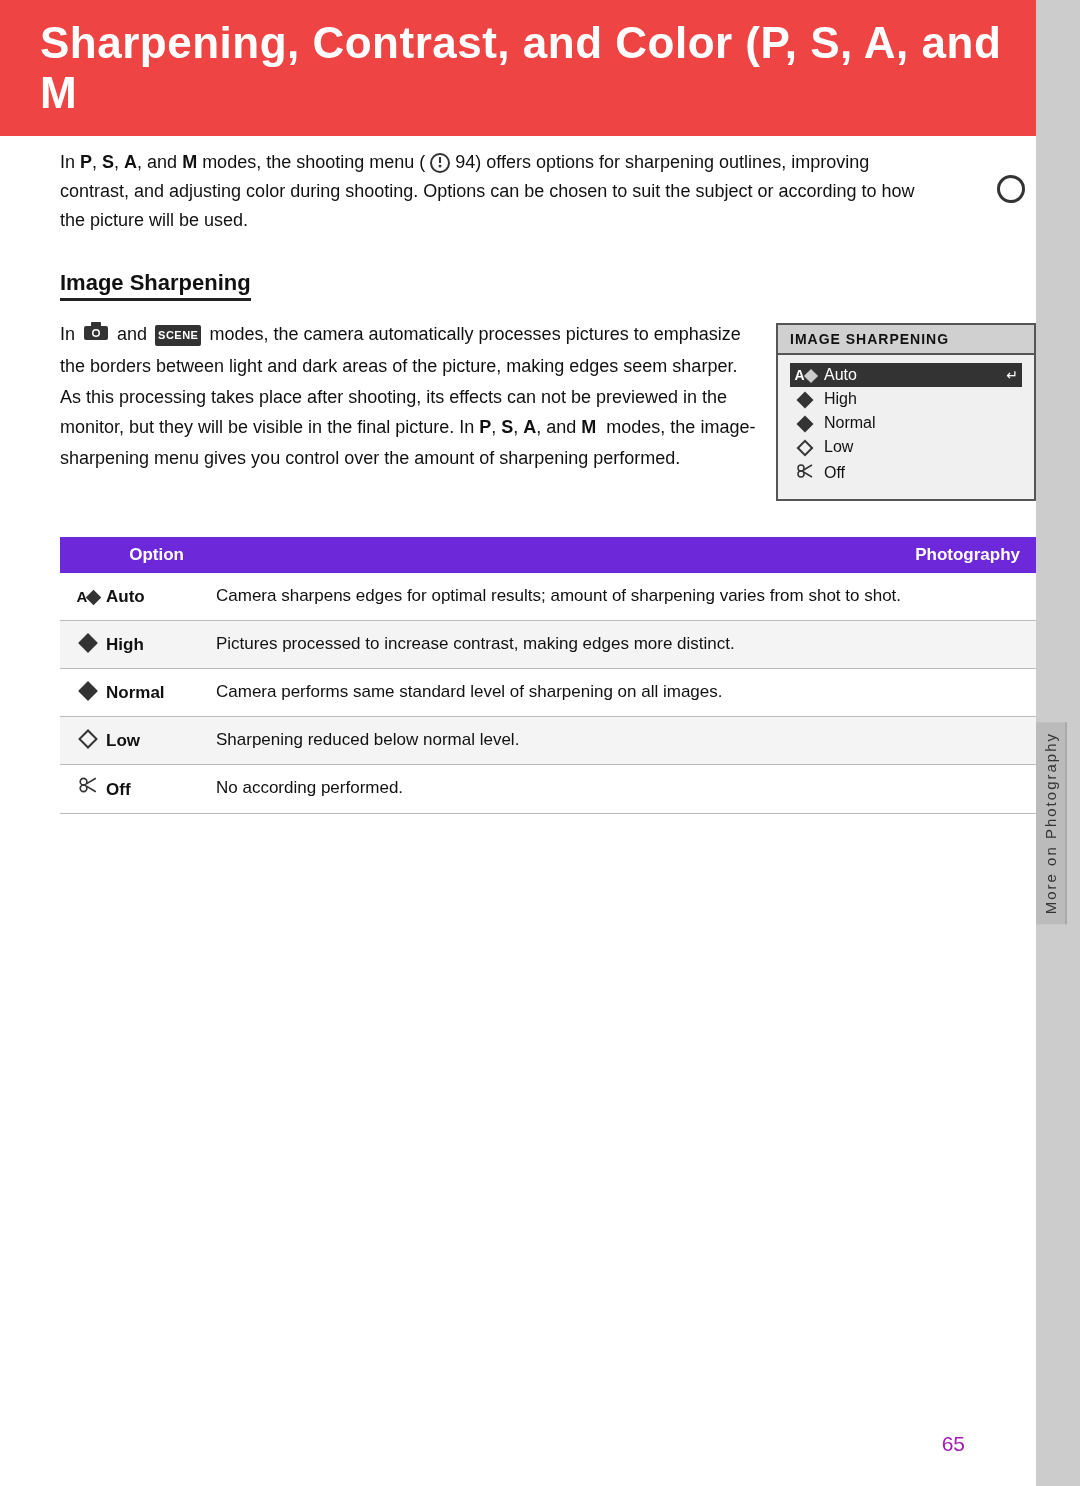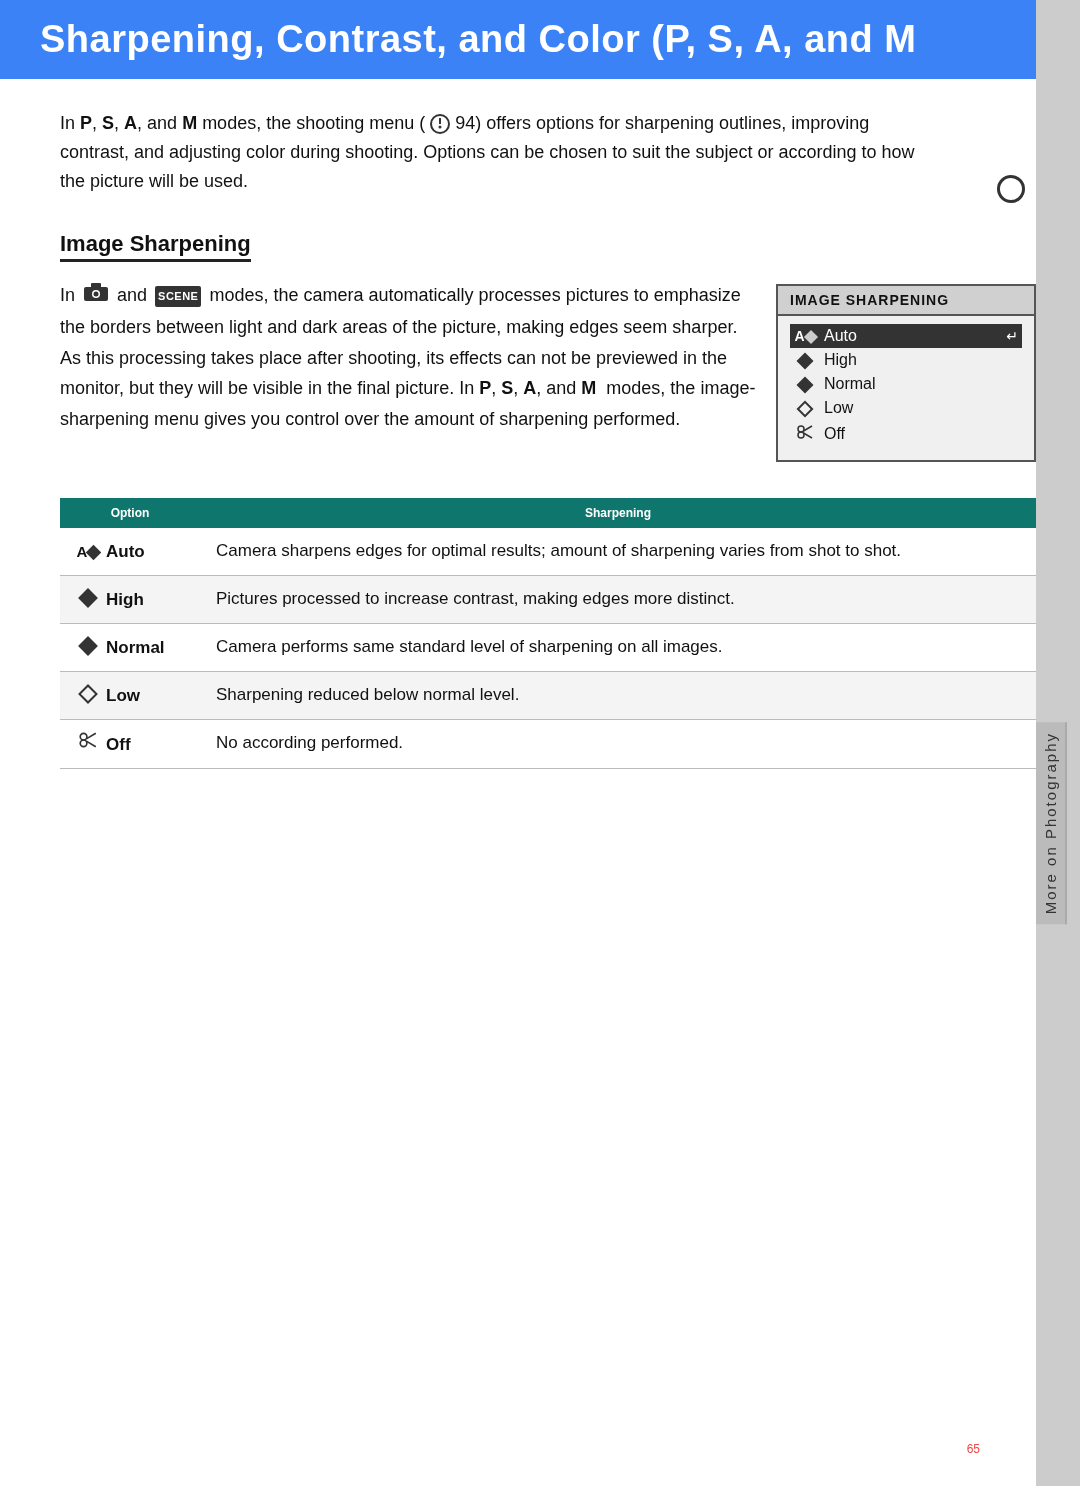--- a/index.html
+++ b/index.html
@@ -10,26 +10,26 @@
       background: #fff;
       font-family: 'Arial', sans-serif;
       font-size: 18px;
       color: #111;
       position: relative;
       overflow: hidden;
     }
 
     
     .title-bar {
-      background: #3b82f6;
+      background: #ef4444;
       color: #fff;
-      font-size: 38px;
+      font-size: 44px;
       font-weight: bold;
       padding: 18px 40px 18px 40px;
-      margin-bottom: 30px;
+      margin-bottom: 12px;
       letter-spacing: 0.5px;
     }
 
     .main-content {
       padding: 0 44px 60px 60px;
     }
 
     .intro-text {
       font-size: 18px;
       line-height: 1.6;
@@ -121,26 +121,26 @@
 
     
     .options-table {
       width: 100%;
       border-collapse: collapse;
       font-size: 17px;
       margin-top: 10px;
     }
 
     .options-table th {
-      background: #0f766e;
+      background: #6d28d9;
       color: #fff;
       padding: 8px 16px;
-      text-align: center;
-      font-weight: bold;
-      font-size: 12px;
+      text-align: right;
+      font-weight: bold;
+      font-size: 17px;
     }
 
     .options-table th:first-child {
       width: 140px;
     }
 
     .options-table td {
       padding: 10px 16px;
       border-bottom: 1px solid #bbb;
       vertical-align: top;
@@ -204,23 +204,23 @@
       height: 28px;
       border: 3px solid #333;
       border-radius: 50%;
       background: transparent;
     }
 
     
     .page-number {
       position: absolute;
       bottom: 30px;
-      right: 100px;
-      font-size: 12px;
-      color: #ef4444;
+      right: 115px;
+      font-size: 21px;
+      color: #a21caf;
     }
 
     
     .icon-scene {
       display: inline-block;
       background: #333;
       color: #fff;
       font-size: 11px;
       font-weight: bold;
       padding: 1px 3px;
@@ -328,21 +328,21 @@
 
       </div>
     </div>
   </div>
 
   
   <table class="options-table">
     <thead>
       <tr>
         <th>Option</th>
-        <th>Sharpening</th>
+        <th>Photography</th>
       </tr>
     </thead>
     <tbody>
 
       <tr>
         <td>
           <div class="option-cell">
             <span class="option-icon">
               <span style="font-size:15px;font-weight:bold;">A</span><span style="display:inline-block;width:11px;height:11px;background:#333;transform:rotate(45deg);vertical-align:middle;margin-left:1px;"></span>
             </span>

